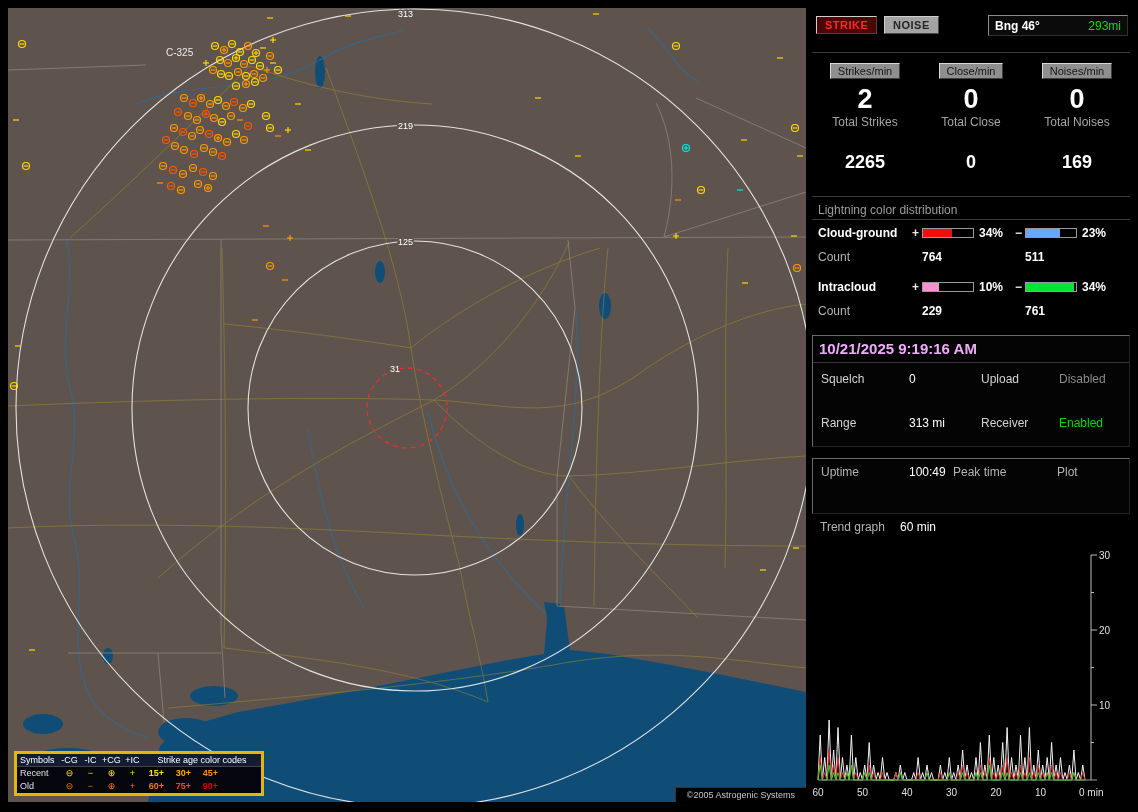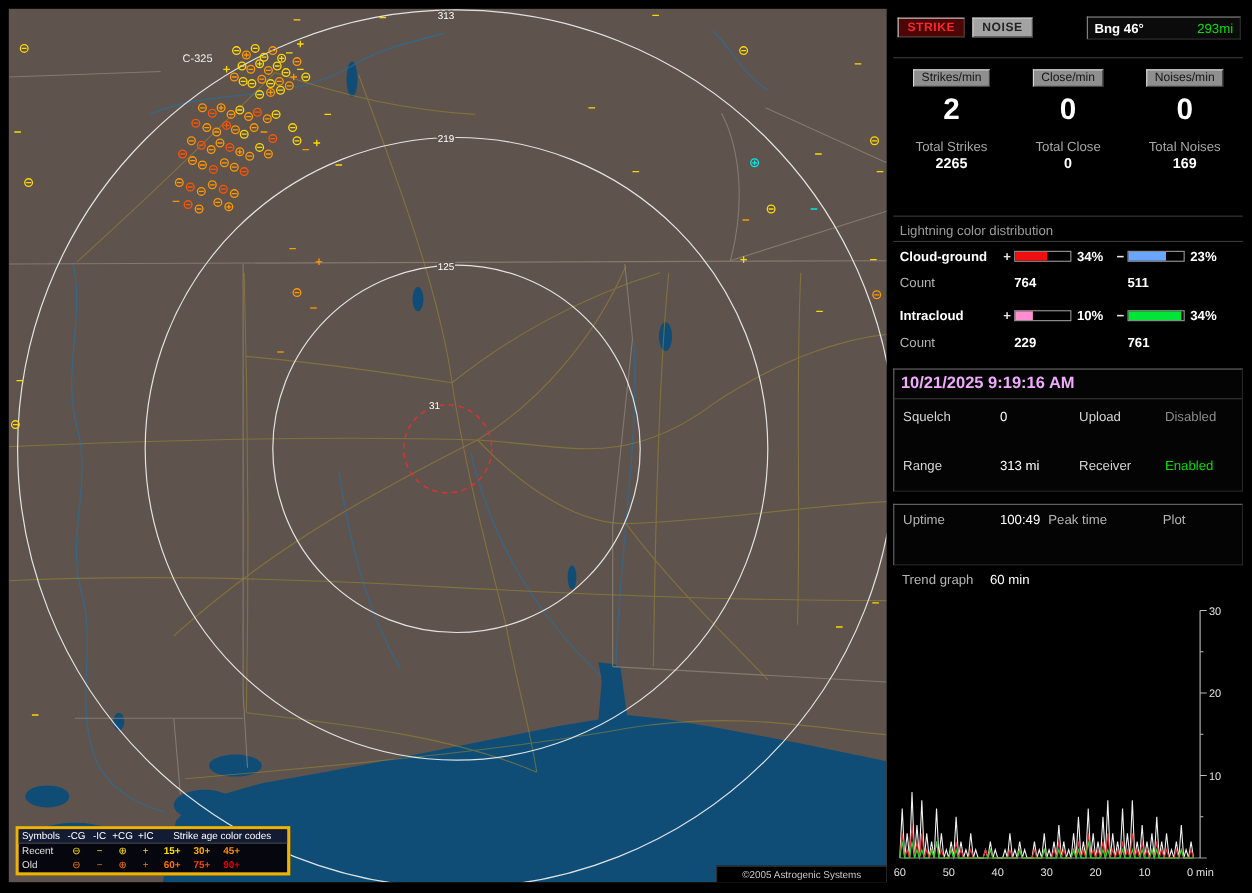--- a/index.html
+++ b/index.html
@@ -10,36 +10,36 @@
   
   #map{position:absolute;left:8px;top:8px;width:798px;height:794px;background:#5e544d;overflow:hidden}
   #map svg{display:block}
   .legend{position:absolute;left:6px;bottom:6px;width:250px;background:#06060f;border:3px solid #eab308;font-size:9px;color:#e0e0e0;line-height:13px}
   .lg-row{display:flex;align-items:center;height:13px}
   .lg-head{background:#141c34;color:#fff;border-bottom:1px solid #444}
   .lg-c1{width:42px;padding-left:3px}
   .lg-sym{width:21px;text-align:center;font-weight:normal}
   .lg-age{width:27px;text-align:center;font-weight:bold}
   .lg-title{flex:1;text-align:center}
-  .map-copyright{position:absolute;right:0;bottom:0;background:#000;color:#c8c8c8;font-size:9px;padding:2px 23px;border-left:1px solid #333;border-top:1px solid #333}
+  .map-copyright{position:absolute;right:0;bottom:0;background:#000;color:#c8c8c8;font-size:9px;padding:2px 11px;border-left:1px solid #333;border-top:1px solid #333}
 
   
   #panel{position:absolute;left:812px;top:8px;width:320px;height:796px;color:#c8c8c8;font-size:12px}
   .btn{position:absolute;font-size:11px;font-weight:bold;padding:2px 8px;border:1px solid;border-color:#cfcfcf #484848 #484848 #cfcfcf;cursor:pointer}
   #strike-btn{left:4px;top:8px;background:#4d0606;color:#ff2626;letter-spacing:.5px}
   #noise-btn{left:72px;top:8px;background:#a3a3a3;color:#242424;letter-spacing:.5px}
   #bearing-box{position:absolute;left:176px;top:7px;width:140px;height:21px;background:#0b0b0b;border:1px solid;border-color:#8a8a8a #303030 #303030 #8a8a8a;display:flex;justify-content:space-between;align-items:center;padding:0 6px}
   #bearing-label{color:#fff;font-weight:bold;font-size:12px}
   #bearing-range{font-weight:normal;font-size:12px}
   .divider{position:absolute;left:0;width:318px;border-top:1px solid #383838}
   .counters{position:absolute;left:0;top:55px;width:318px;display:grid;grid-template-columns:1fr 1fr 1fr;text-align:center}
   .counter-head{display:inline-block;background:#8f8f8f;color:#161616;font-size:11px;padding:1px 7px;border:1px solid;border-color:#d8d8d8 #3e3e3e #3e3e3e #d8d8d8}
   .counter-val{font-size:27px;font-weight:bold;color:#fff;margin-top:5px}
-  .counter-total-label{color:#a6a6a6;font-size:12px;margin-top:11px}
-  .counter-total{color:#fff;font-size:13px;font-weight:bold;margin-top:1px}
+  .counter-total-label{color:#a6a6a6;font-size:12px;}
+  .counter-total{color:#fff;font-size:18px;font-weight:bold;margin-top:23px}
   .dist-title{position:absolute;left:6px;top:195px;color:#9c9c9c;font-size:12px}
   .drow{position:absolute;left:0;width:318px;height:16px;font-size:12px}
   .drow .name{position:absolute;left:6px;color:#fff;font-weight:bold}
   .sign{position:absolute;color:#e8e8e8;font-weight:bold;top:0}
   .bar{position:absolute;top:2px;width:52px;height:10px;border:1px solid #9a9a9a;background:#000}
   .bar i{display:block;height:100%}
   .pct{position:absolute;color:#fff;font-weight:bold}
   .cnt-label{position:absolute;left:6px;color:#b2b2b2}
   .cnt-v{position:absolute;color:#fff;font-weight:bold}
   #info-box{position:absolute;left:0;top:327px;width:318px;height:112px;background:#040404;border:1px solid;border-color:#6a6a6a #252525 #252525 #6a6a6a}

